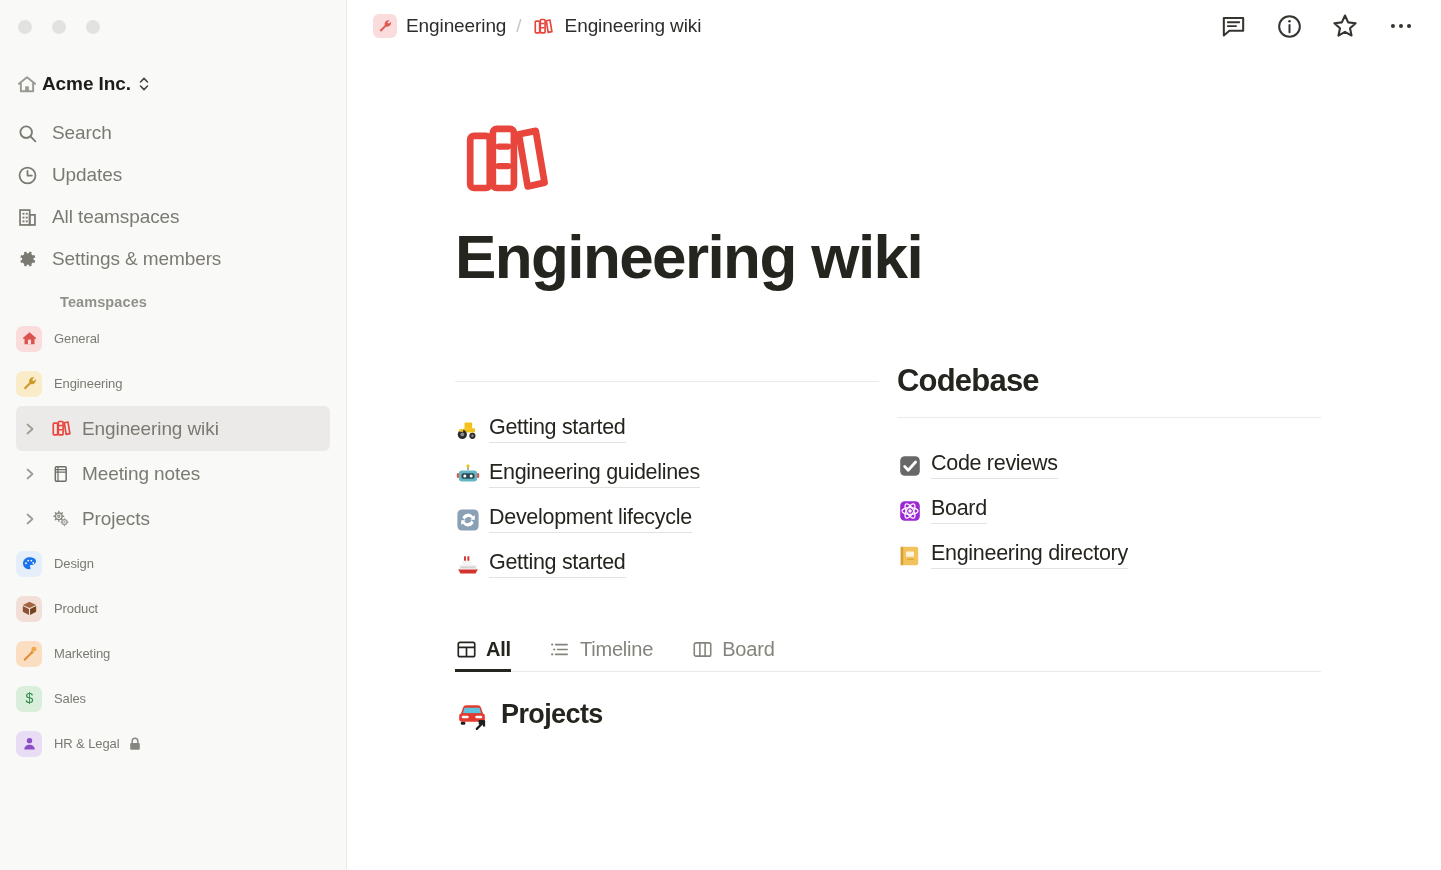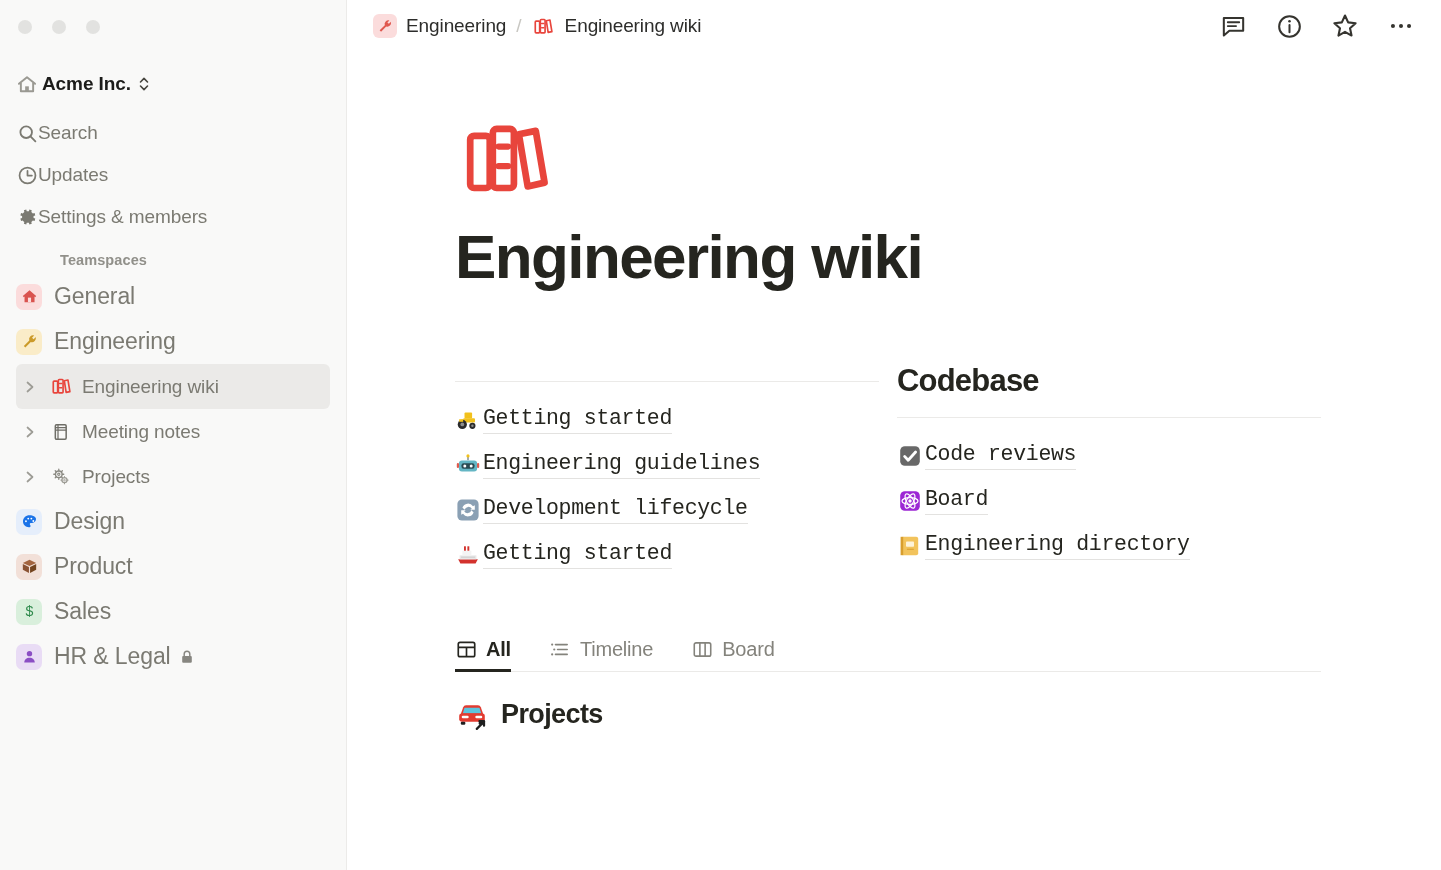--- a/index.html
+++ b/index.html
@@ -58,20 +58,21 @@
     color: #1c1c1a;
     letter-spacing: -0.1px;
   }
   .chev-updown { margin-left: 2px; display:flex; align-items:center; }
 
   .nav-section { margin-top: 8px; }
 
   .nav-item {
     display: flex;
     align-items: center;
+    gap: 14px;
     height: 42px;
     padding: 0 16px;
     cursor: pointer;
     color: #78776f;
   }
   .nav-item .nav-label {
     font-size: 19px;
     color: #7b7a72;
     letter-spacing: -0.1px;
   }
@@ -89,21 +90,21 @@
   .ts-item {
     display: flex;
     align-items: center;
     gap: 12px;
     height: 45px;
     padding: 0 16px;
     cursor: pointer;
     position: relative;
   }
   .ts-item .ts-label {
-    font-size: 23px;
+    font-size: 13px;
     color: #7b7a72;
     letter-spacing: -0.1px;
     display: flex;
     align-items: center;
     gap: 8px;
   }
   .ts-emoji-box {
     width: 26px; height: 26px;
     border-radius: 7px;
     display: flex;
@@ -220,25 +221,24 @@
   .col-rule {
     height: 1px;
     background: #ebeae8;
     margin-top: 18px;
     width: 424px;
   }
 
   .link-list { margin-top: 16px; }
   .link-row {
     display: flex;
-    align-items: center;
-    gap: 2px;
+    align-items: flex-end;
+    gap: 8px;
     height: 45px;
     cursor: pointer;
-    font-family: Liberation Mono, monospace;
   }
   .link-emoji { width: 26px; height: 26px; flex: 0 0 26px; display:flex; align-items:center; justify-content:center; }
   .link-text {
     font-size: 21.5px;
     color: #25251f;
     letter-spacing: -0.3px;
     border-bottom: 1.5px solid #e3e2e0;
     padding-bottom: 2px;
     line-height: 1.1;
   }
@@ -341,20 +341,35 @@
       <div class="nav-item">
         <span class="nav-icon">
           <svg width="21" height="21" viewBox="0 0 24 24" fill="none">
             <circle cx="12" cy="12" r="9.1" stroke="#7b7a72" stroke-width="2"></circle>
             <path d="M12 6.8V12h5" stroke="#7b7a72" stroke-width="2" stroke-linecap="round" stroke-linejoin="round"></path>
           </svg>
         </span>
         <span class="nav-label">Updates</span>
       </div>
 
+      <div class="nav-item">
+        <span class="nav-icon">
+          <svg width="21" height="21" viewBox="0 0 24 24" fill="none">
+            <rect x="3.5" y="3.5" width="11" height="17" stroke="#7b7a72" stroke-width="2"></rect>
+            <rect x="14.5" y="9" width="6" height="11.5" stroke="#7b7a72" stroke-width="2"></rect>
+            <rect x="6.3" y="6.6" width="2.2" height="2.2" fill="#7b7a72"></rect>
+            <rect x="10" y="6.6" width="2.2" height="2.2" fill="#7b7a72"></rect>
+            <rect x="6.3" y="11" width="2.2" height="2.2" fill="#7b7a72"></rect>
+            <rect x="10" y="11" width="2.2" height="2.2" fill="#7b7a72"></rect>
+            <rect x="6.3" y="15.3" width="2.2" height="2.2" fill="#7b7a72"></rect>
+            <rect x="10" y="15.3" width="2.2" height="2.2" fill="#7b7a72"></rect>
+          </svg>
+        </span>
+        <span class="nav-label">All teamspaces</span>
+      </div>
 
       <div class="nav-item">
         <span class="nav-icon">
           <svg width="22" height="22" viewBox="0 0 24 24" fill="#7b7a72">
             <path d="M12 8.1a3.9 3.9 0 1 0 0 7.8 3.9 3.9 0 0 0 0-7.8Zm0 6a2.1 2.1 0 1 1 0-4.2 2.1 2.1 0 0 1 0 4.2Z"></path>
             <path d="m21 13.7-1.9-.5a7.4 7.4 0 0 0 0-2.4l1.9-.5-.7-2.6-1.9.5a7.5 7.5 0 0 0-1.7-1.7l.5-1.9-2.6-.7-.5 1.9a7.4 7.4 0 0 0-2.4 0l-.5-1.9-2.6.7.5 1.9A7.5 7.5 0 0 0 7.4 8.2l-1.9-.5-.7 2.6 1.9.5a7.4 7.4 0 0 0 0 2.4l-1.9.5.7 2.6 1.9-.5c.5.7 1.1 1.3 1.7 1.7l-.5 1.9 2.6.7.5-1.9a7.4 7.4 0 0 0 2.4 0l.5 1.9 2.6-.7-.5-1.9c.7-.5 1.3-1.1 1.7-1.7l1.9.5.7-2.6Z"></path>
           </svg>
         </span>
         <span class="nav-label">Settings &amp; members</span>
       </div>
@@ -451,20 +466,29 @@
       <span class="ts-emoji-box" style="background:#f2e0d8;">
         <svg width="17" height="17" viewBox="0 0 24 24">
           <path d="M12 2.6 21.4 7 12 11.4 2.6 7z" fill="#a3643f"></path>
           <path d="M2.6 8.3v8.4L11.2 21v-8.4z" fill="#8a5233"></path>
           <path d="M21.4 8.3v8.4L12.8 21v-8.4z" fill="#74441f"></path>
         </svg>
       </span>
       <span class="ts-label">Product</span>
     </div>
 
+    <div class="ts-item">
+      <span class="ts-emoji-box" style="background:#fbddc2;">
+        <svg width="17" height="17" viewBox="0 0 24 24">
+          <path d="m3.5 20.6 9.9-9.9 1.5-3.1 3.5 3.5-3.1 1.5-9.9 9.9z" fill="#e08b2e"></path>
+          <circle cx="18.2" cy="5.9" r="3.4" fill="#f0a847"></circle>
+        </svg>
+      </span>
+      <span class="ts-label">Marketing</span>
+    </div>
 
     <div class="ts-item">
       <span class="ts-emoji-box" style="background:#d9efdc;">
         <svg width="17" height="17" viewBox="0 0 24 24">
           <text x="12" y="19" font-family="Liberation Sans, sans-serif" font-size="20" font-weight="400" fill="#2f8a4c" text-anchor="middle">$</text>
         </svg>
       </span>
       <span class="ts-label">Sales</span>
     </div>
 

